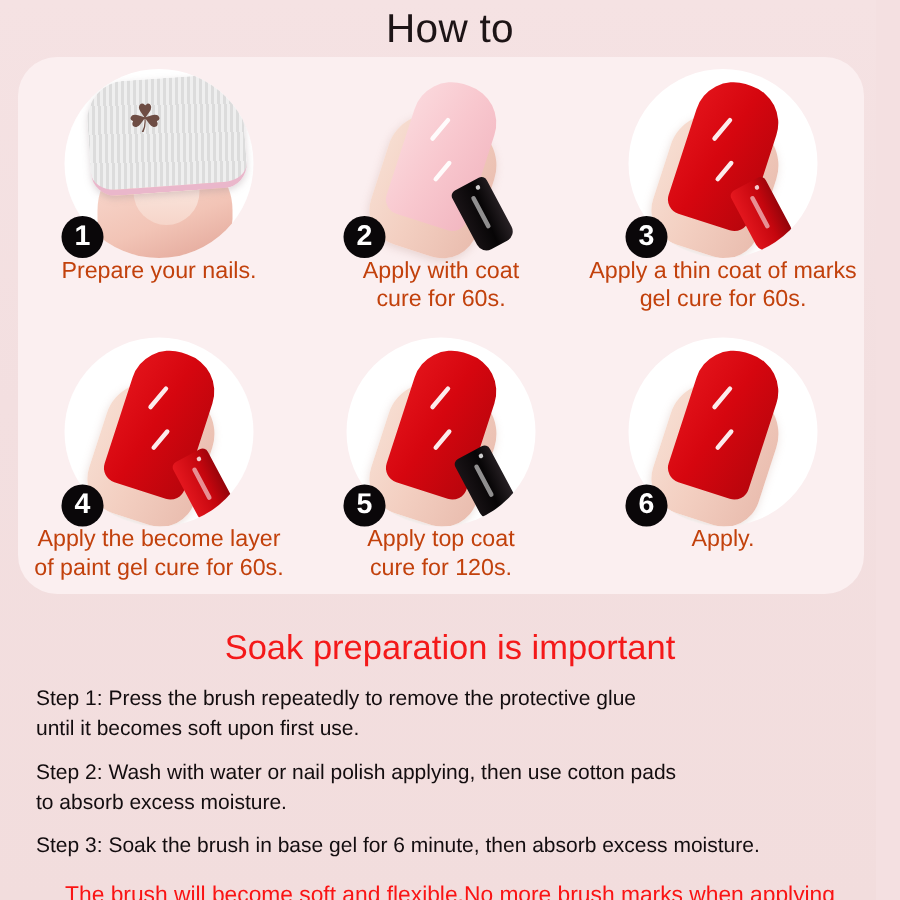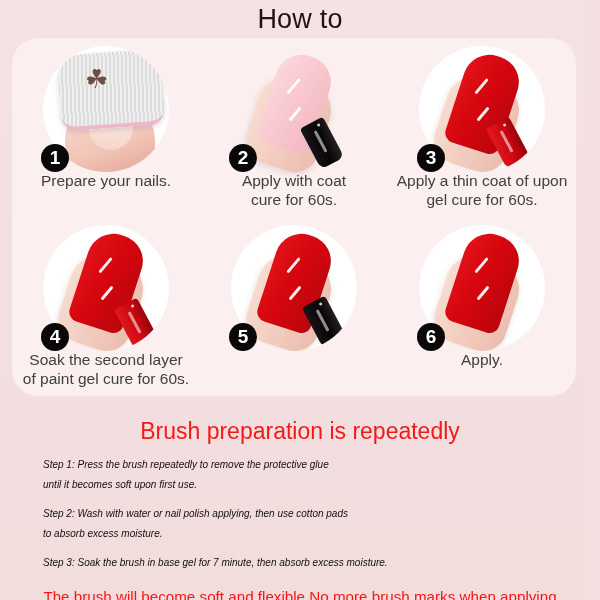--- a/index.html
+++ b/index.html
@@ -98,21 +98,21 @@
     z-index: 6;
   }
   .step-caption {
     position: absolute;
     left: 2px;
     right: 2px;
     top: 134px;
     text-align: center;
     font-size: 15.5px;
     line-height: 18.5px;
-    color: #404040;
+    color: #c2410c;
     white-space: pre-line;
   }
 
   
   .finger {
     position: absolute;
     left: 50%;
     top: 50%;
     width: 74px;
     height: 118px;
@@ -223,26 +223,25 @@
   .prep-title {
     text-align: center;
     color: #f41919;
     font-size: 23px;
     line-height: 30px;
     font-weight: 400;
     margin-top: 18px;
   }
   .prep-step {
     color: #130d0f;
-    font-size: 10px;
+    font-size: 14px;
     line-height: 20px;
     margin: 9px 0 0 0;
-    padding-left: 43px;
+    padding-left: 24px;
     white-space: pre-line;
-    font-style: italic;
   }
   .prep-note {
     text-align: center;
     color: #fa1414;
     font-size: 15.2px;
     line-height: 20px;
     margin-top: 14px;
   }
 </style>
 </head>
@@ -298,60 +297,62 @@
               <div class="shine-a"></div>
               <div class="shine-b"></div>
             </div>
             <div class="brush red" style="left:76px;top:74px;">
               <div class="bslit"></div>
               <div class="bdot"></div>
             </div>
           </div>
           <div class="badge">3</div>
         </div>
-        <div class="step-caption">Apply a thin coat of upon
+        <div class="step-caption">Apply a thin coat of marks
 gel cure for 60s.</div>
       </div>
 
       <div class="step">
         <div class="step-media">
           <div class="photo">
             <div class="finger">
               <div class="skin"></div>
               <div class="plate red"></div>
               <div class="shine-a"></div>
               <div class="shine-b"></div>
             </div>
             <div class="brush red" style="left:80px;top:76px;">
               <div class="bslit"></div>
               <div class="bdot"></div>
             </div>
           </div>
           <div class="badge">4</div>
         </div>
-        <div class="step-caption">Soak the second layer
+        <div class="step-caption">Apply the become layer
 of paint gel cure for 60s.</div>
       </div>
 
       <div class="step">
         <div class="step-media">
           <div class="photo">
             <div class="finger">
               <div class="skin"></div>
               <div class="plate red"></div>
               <div class="shine-a"></div>
               <div class="shine-b"></div>
             </div>
             <div class="brush black" style="left:80px;top:74px;">
               <div class="bslit"></div>
               <div class="bdot"></div>
             </div>
           </div>
           <div class="badge">5</div>
         </div>
+        <div class="step-caption">Apply top coat
+cure for 120s.</div>
       </div>
 
       <div class="step">
         <div class="step-media">
           <div class="photo">
             <div class="finger">
               <div class="skin"></div>
               <div class="plate red"></div>
               <div class="shine-a"></div>
               <div class="shine-b"></div>
@@ -359,22 +360,22 @@
           </div>
           <div class="badge">6</div>
         </div>
         <div class="step-caption">Apply.</div>
       </div>
 
     </div>
   </div>
 
   <div class="prep">
-    <div class="prep-title">Brush preparation is repeatedly</div>
+    <div class="prep-title">Soak preparation is important</div>
     <div class="prep-step">Step 1: Press the brush repeatedly to remove the protective glue
            until it becomes soft upon first use.</div>
     <div class="prep-step">Step 2: Wash with water or nail polish applying, then use cotton pads
            to absorb excess moisture.</div>
-    <div class="prep-step">Step 3: Soak the brush in base gel for 7 minute, then absorb excess moisture.</div>
+    <div class="prep-step">Step 3: Soak the brush in base gel for 6 minute, then absorb excess moisture.</div>
     <div class="prep-note">The brush will become soft and flexible.No more brush marks when applying</div>
   </div>
 
 </div>
 
 </body></html>

